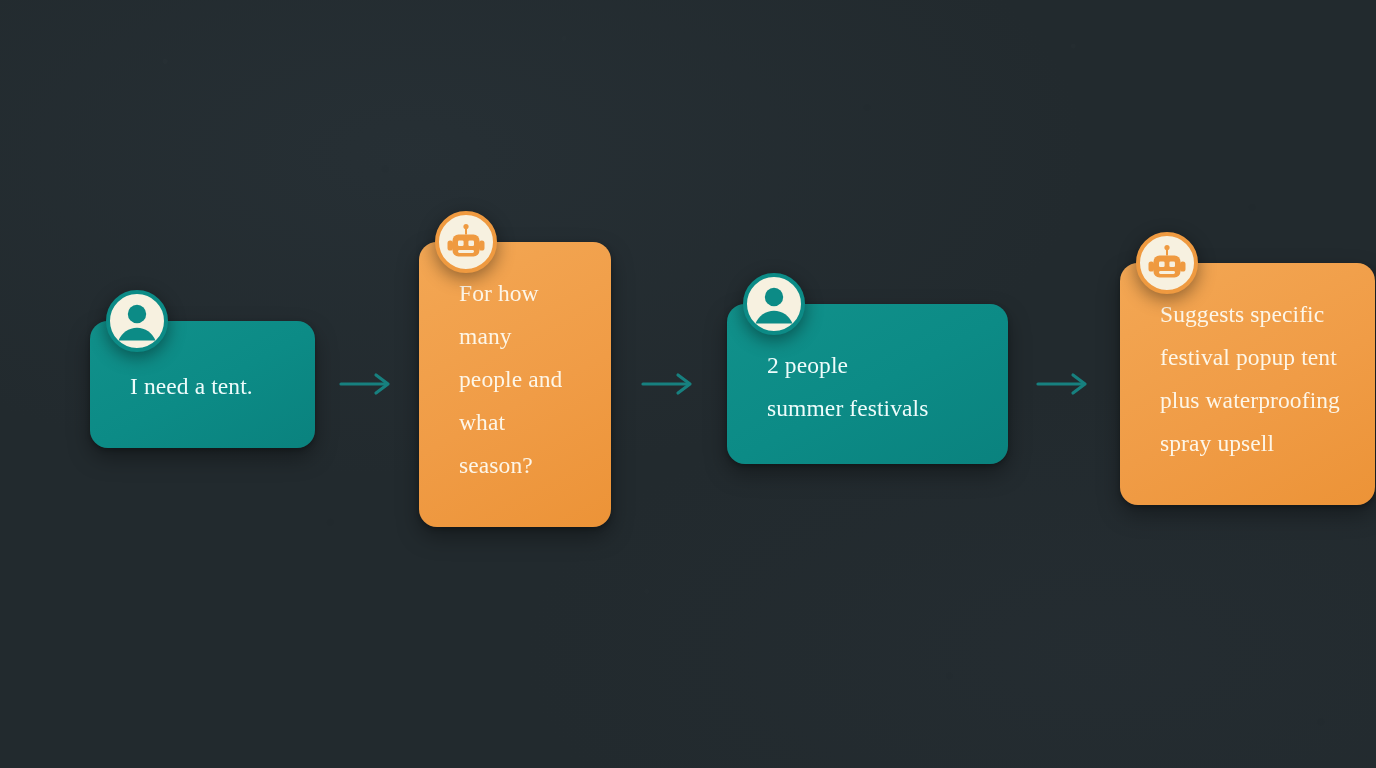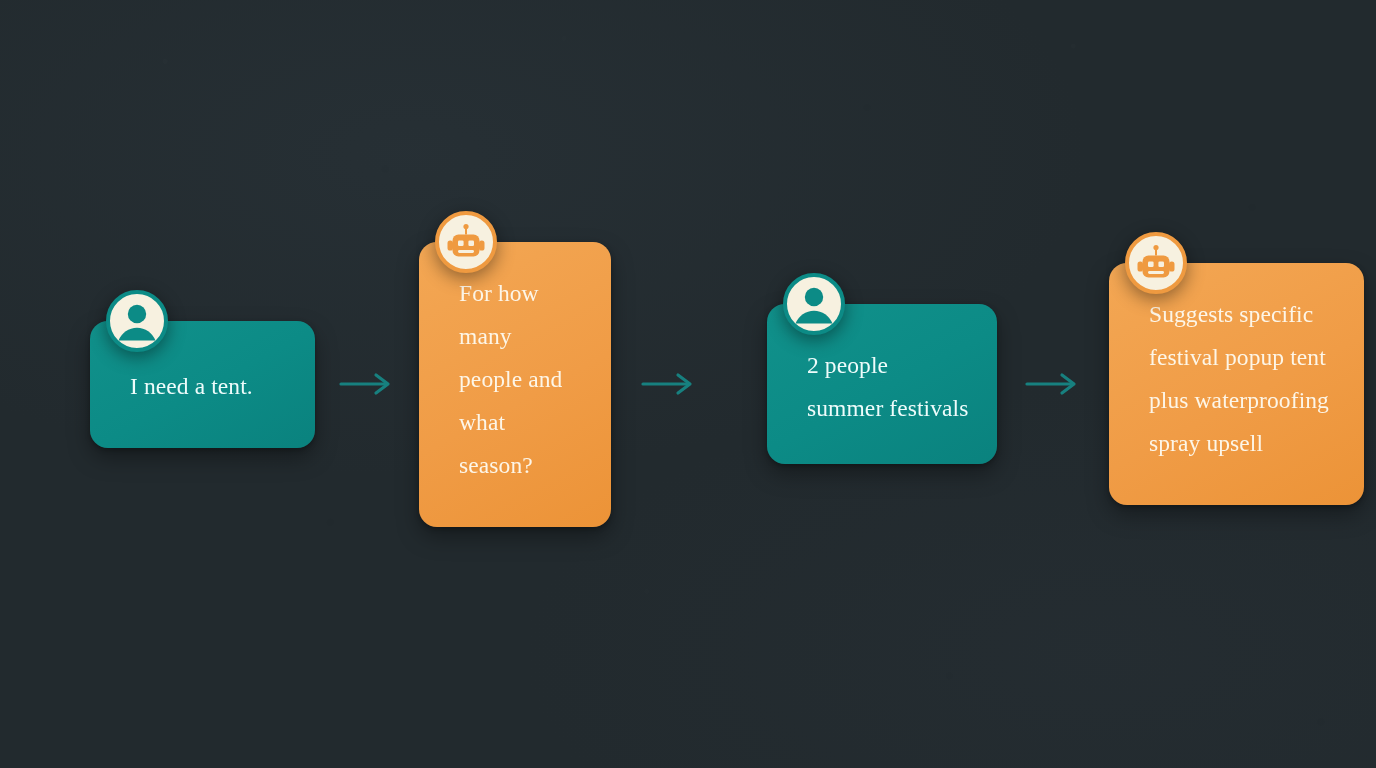--- a/index.html
+++ b/index.html
@@ -82,21 +82,21 @@
     color: #eefcfb;
   }
   .bubble.bot {
     background: linear-gradient(152deg, #f3a754 0%, #f09c46 55%, #ec9337 100%);
     color: #fdf6e8;
   }
 
   
   .n1 .bubble { width: 225px; min-height: 118px; padding-top: 44px; padding-bottom: 40px; }
   .n2 .bubble { width: 192px; min-height: 152px; }
-  .n3 .bubble { width: 230px; min-height: 120px; padding-top: 40px; padding-bottom: 34px; margin-left: 40px; }
+  .n3 .bubble { width: 281px; min-height: 120px; padding-top: 40px; padding-bottom: 34px; }
   .n4 .bubble { width: 255px; min-height: 202px; }
 
   
   .avatar {
     position: absolute;
     width: 62px;
     height: 62px;
     left: 16px;
     top: -31px;
     border-radius: 50%;

